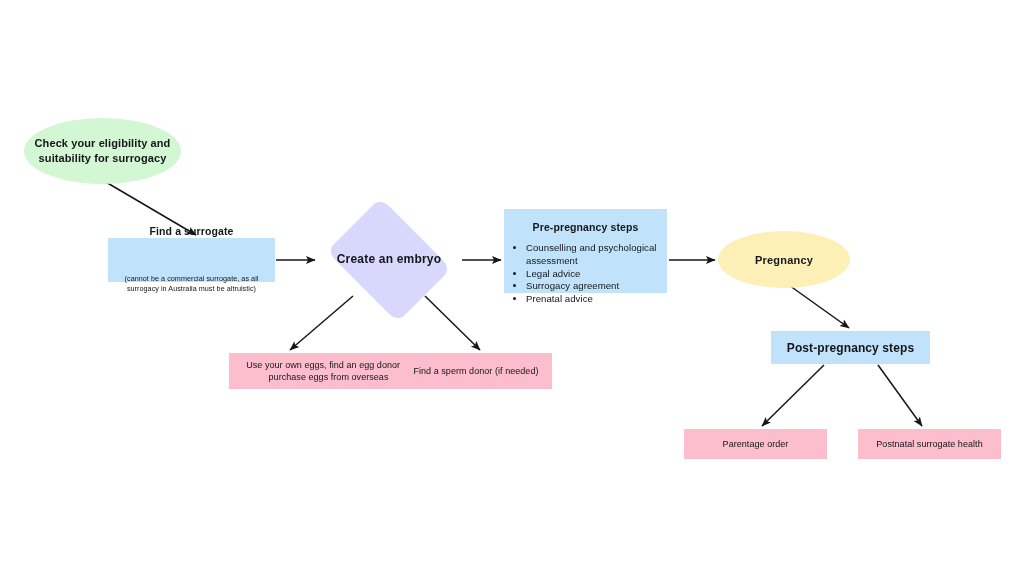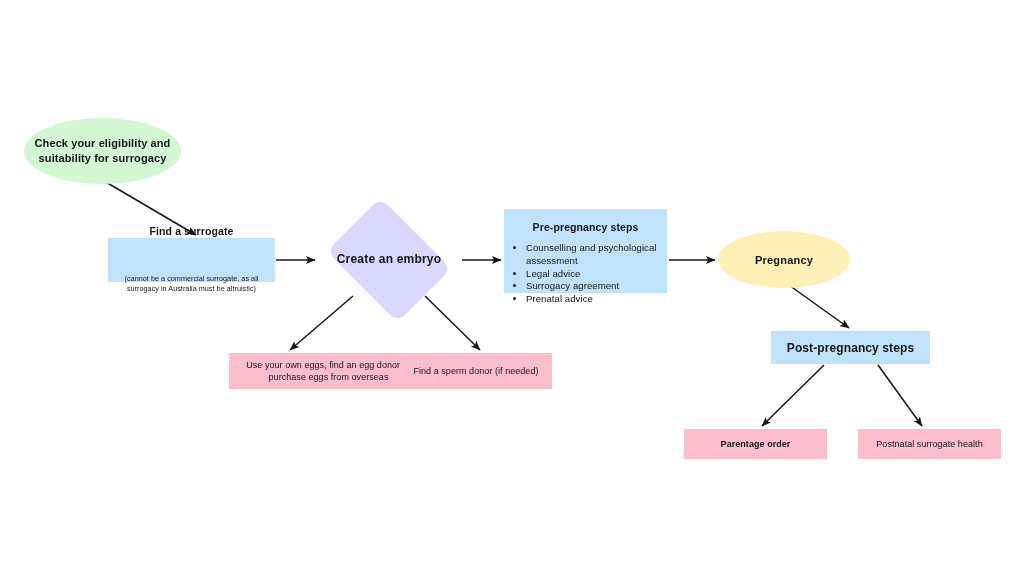--- a/index.html
+++ b/index.html
@@ -142,21 +142,20 @@
     padding: 0 6px;
   }
   .n-sperm .title {
     font-size: 9px;
     letter-spacing: .05px;
   }
   .n-parentage {
     left: 684px; top: 429px;
     width: 143px; height: 30px;
     padding: 0 5px;
-    font-weight: bold;
   }
   .n-parentage .title {
     font-size: 9px;
     letter-spacing: .05px;
   }
   .n-postnatal {
     left: 858px; top: 429px;
     width: 143px; height: 30px;
     padding: 0 14px;
   }

